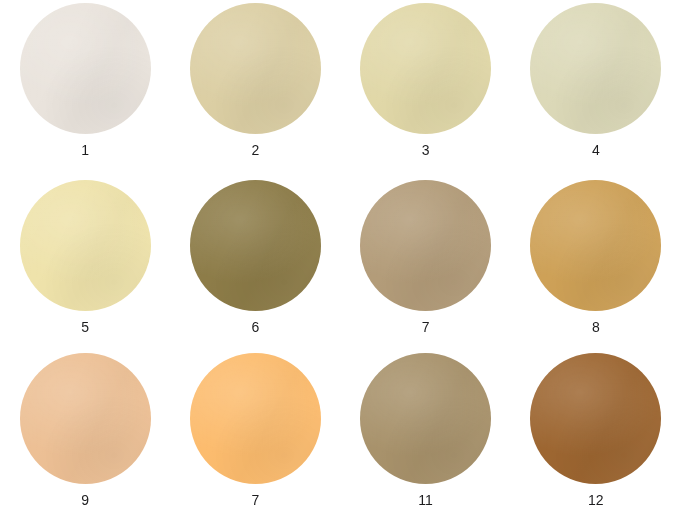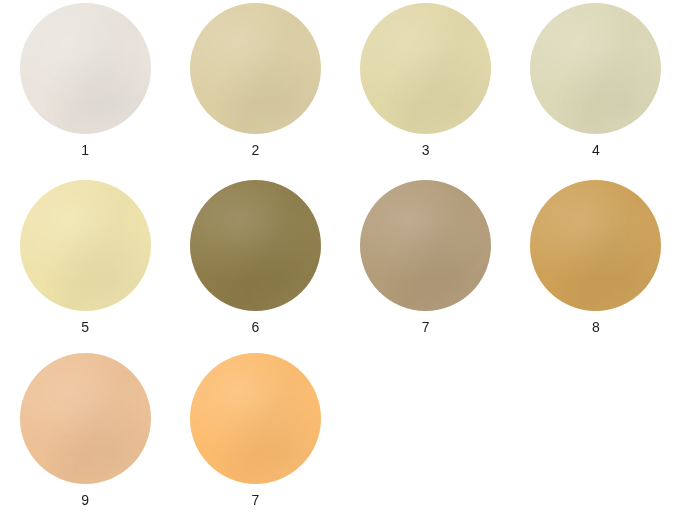--- a/index.html
+++ b/index.html
@@ -129,13 +129,21 @@
       <div class="swatch-label">8</div>
     </div>
     <div class="swatch-cell row-2">
       <div class="swatch-disc" title="light-peach-apricot" style="width: 131px; height: 131px; background-color: rgb(237, 192, 149);"></div>
       <div class="swatch-label">9</div>
     </div>
     <div class="swatch-cell row-2">
       <div class="swatch-disc" title="bright-orange-apricot" style="width: 131px; height: 131px; background-color: rgb(252, 188, 110);"></div>
       <div class="swatch-label">7</div>
     </div>
+    <div class="swatch-cell row-2">
+      <div class="swatch-disc" title="medium-olive-tan" style="width: 131px; height: 131px; background-color: rgb(168, 146, 107);"></div>
+      <div class="swatch-label">11</div>
+    </div>
+    <div class="swatch-cell row-2">
+      <div class="swatch-disc" title="medium-brown-sienna" style="width: 131px; height: 131px; background-color: rgb(157, 102, 49);"></div>
+      <div class="swatch-label">12</div>
+    </div>
   </div>
 
 </body></html>

